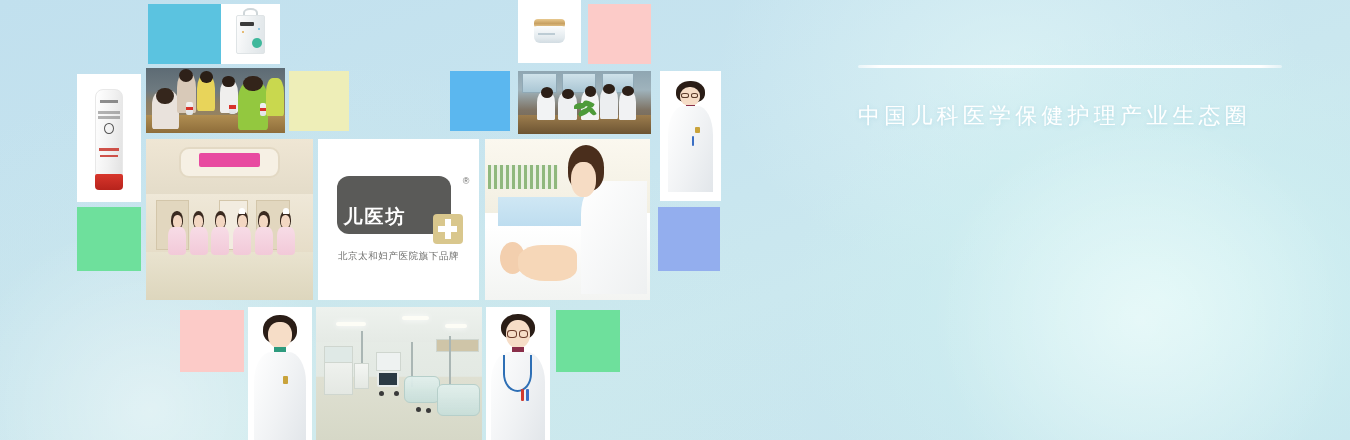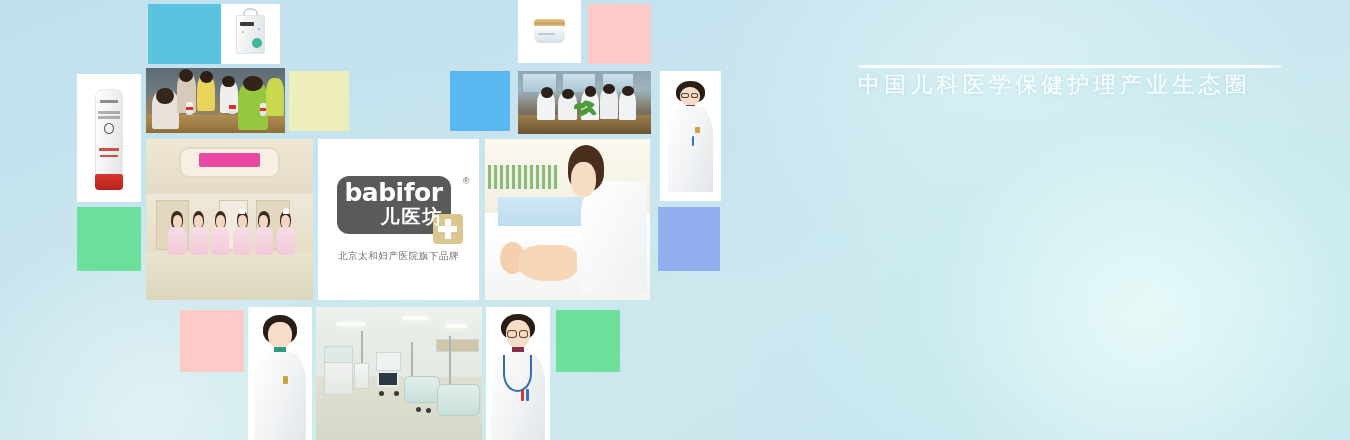--- a/index.html
+++ b/index.html
@@ -41,21 +41,21 @@
     white-space:pre;
     text-shadow:0 1px 5px rgba(120,185,205,.35);
   }
   .divider {
     margin-top:23px;
     height:3px; width:424px;
     background:linear-gradient(90deg, rgba(255,255,255,.55) 0%, #ffffff 5%, #ffffff 95%, rgba(255,255,255,.45) 100%);
     border-radius:2px;
   }
   .subline {
-    margin-top:2px;
+    margin-top:33px;
     font-family:"DejaVu Sans", sans-serif;
     color:#ffffff;
     font-size:22px;
     letter-spacing:4.2px;
     white-space:pre;
     text-shadow:0 1px 4px rgba(120,185,205,.3);
   }
 
   
   .pad { position:absolute; inset:0; }
@@ -140,21 +140,21 @@
   
   #logo-tile{background:#fff;}
   .logo-wrap{position:absolute;left:0;top:0;width:100%;height:100%;display:flex;flex-direction:column;align-items:center;justify-content:center;}
   .logo-mark{position:relative;width:124px;height:62px;}
   .logo-plaque{position:absolute;left:0;top:0;width:114px;height:58px;background:#5a5a58;border-radius:12px;}
   .logo-cross{position:absolute;right:-2px;bottom:-6px;width:30px;height:30px;background:#d9c78d;border-radius:4px;}
   .logo-cross::before,.logo-cross::after{content:"";position:absolute;background:#fff;}
   .logo-cross::before{left:40%;top:18%;width:20%;height:64%;}
   .logo-cross::after{left:18%;top:40%;width:64%;height:20%;}
   .logo-en{position:absolute;left:7px;top:3px;width:100px;text-align:center;color:#fff;font-family:"DejaVu Sans",sans-serif;font-size:25px;font-weight:700;letter-spacing:-0.5px;line-height:27px;}
-  .logo-cn{position:absolute;left:7px;top:29px;width:100px;text-align:right;color:#fff;font-family:"DejaVu Sans",sans-serif;font-size:19px;font-weight:700;letter-spacing:2px;line-height:22px;}
+  .logo-cn{position:absolute;left:7px;top:29px;width:100px;text-align:left;color:#fff;font-family:"DejaVu Sans",sans-serif;font-size:19px;font-weight:700;letter-spacing:2px;line-height:22px;}
   .logo-reg{position:absolute;right:-9px;top:0;color:#6a6a68;font-size:9px;}
   .logo-tag{margin-top:12px;color:#6f6f6d;font-family:"DejaVu Sans",sans-serif;font-size:9.5px;letter-spacing:.6px;white-space:nowrap;}
 </style>
 </head>
 <body>
 
 <div id="banner">
 
   <div class="glow" style="left:930px;top:110px;width:420px;height:420px;"></div>
   <div class="glow" style="left:-60px;top:230px;width:420px;height:360px;"></div>
@@ -304,21 +304,20 @@
             <div class="c"></div>
           </div>
       </div>
     </div>
 
     <div class="tile" id="logo-tile" style="left:318px;top:139px;width:161px;height:161px;">
       <div class="logo-wrap">
         <div class="logo-mark">
           <div class="logo-plaque"></div>
           <div class="logo-cross"></div>
-          <div class="logo-en">babifor</div>
           <div class="logo-cn">儿医坊</div>
           <div class="logo-reg">®</div>
         </div>
         <div class="logo-tag">北京太和妇产医院旗下品牌</div>
       </div>
     </div>
 
     <div class="tile photo" style="left:485px;top:139px;width:165px;height:161px;">
       <div class="pad">
         <div class="bb-wall"></div>

